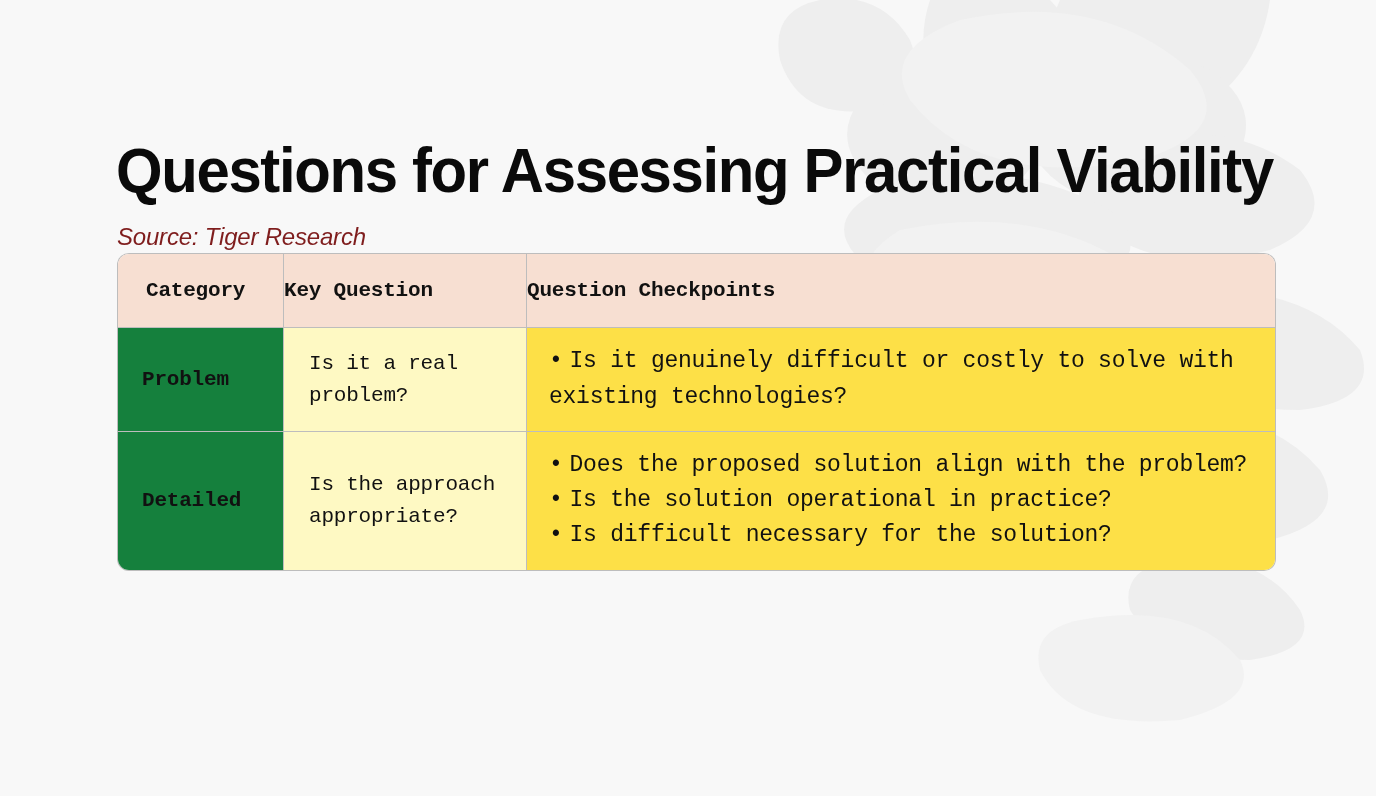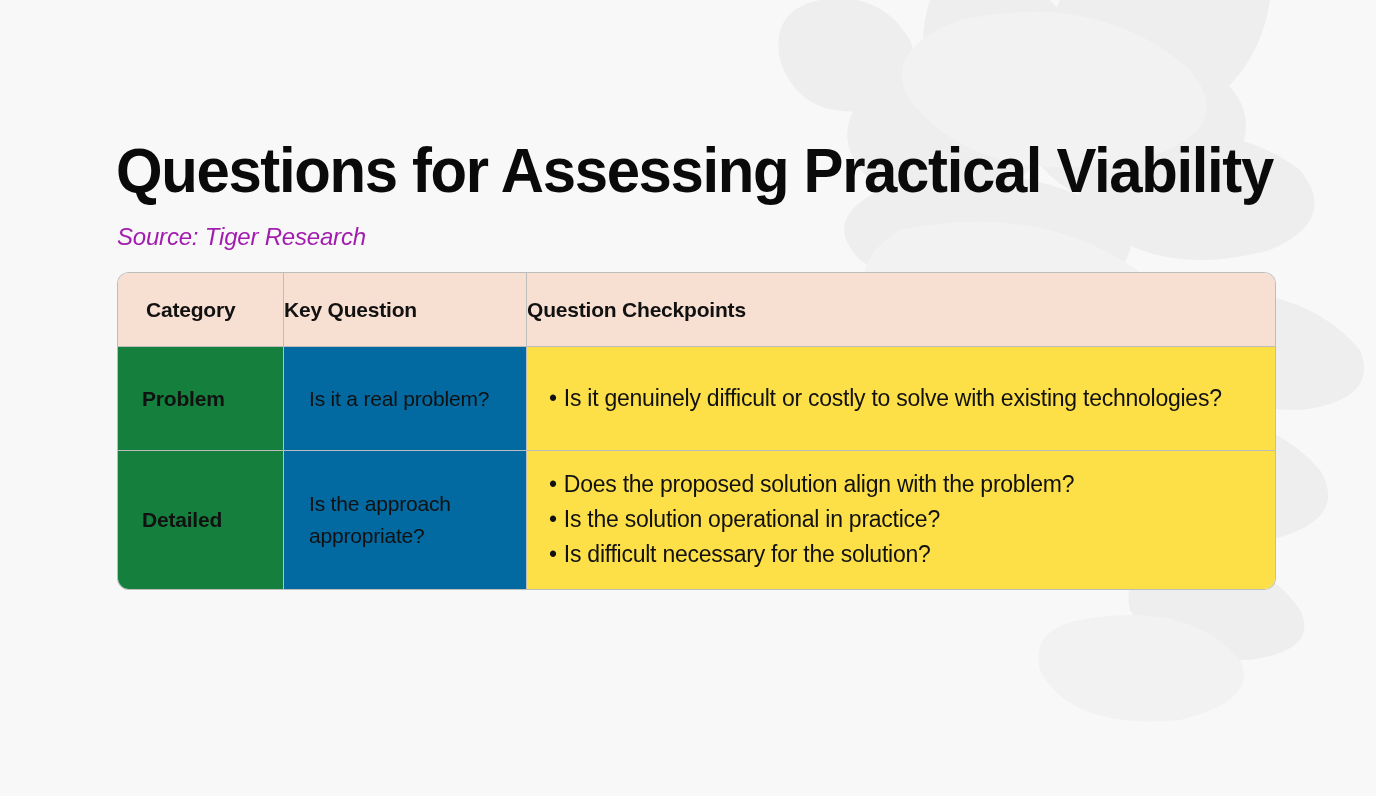--- a/index.html
+++ b/index.html
@@ -47,38 +47,39 @@
     transform: scaleX(0.95);
     transform-origin: left top;
   }
 
   #page-subtitle {
     position: absolute;
     left: 117px;
     top: 185px;
     font-size: 24px;
     font-style: italic;
-    color: #a21caf;
+    color: #7f1d1d;
     letter-spacing: -0.2px;
     white-space: nowrap;
   }
 
   
   #viability-table {
     position: absolute;
     left: 118px;
-    top: 235px;
+    top: 216px;
     width: 1157px;
     border-collapse: separate;
     border-spacing: 0;
     background: #ffffff;
     border-radius: 11px;
     box-shadow: 0 0 0 1px #bdbdbd;
     overflow: hidden;
     table-layout: fixed;
+    font-family: Liberation Mono, monospace;
   }
 
   #viability-table th,
   #viability-table td {
     border-right: 1px solid #bdbdbd;
     border-bottom: 1px solid #bdbdbd;
     vertical-align: middle;
     text-align: left;
     color: #111;
   }
@@ -105,21 +106,21 @@
   td.cat-cell {
     background: #15803d;
     padding: 14px 0 14px 24px;
     font-size: 21px;
     font-weight: 700;
     line-height: 1.33;
     letter-spacing: -0.2px;
   }
 
   td.kq-cell {
-    background: #0369a1;
+    background: #fef9c3;
     padding: 14px 16px 14px 25px;
     font-size: 21px;
     font-weight: 400;
     line-height: 1.52;
     letter-spacing: -0.2px;
   }
 
   td.cp-cell {
     background: #fde047;
     padding: 16px 22px 16px 22px;

